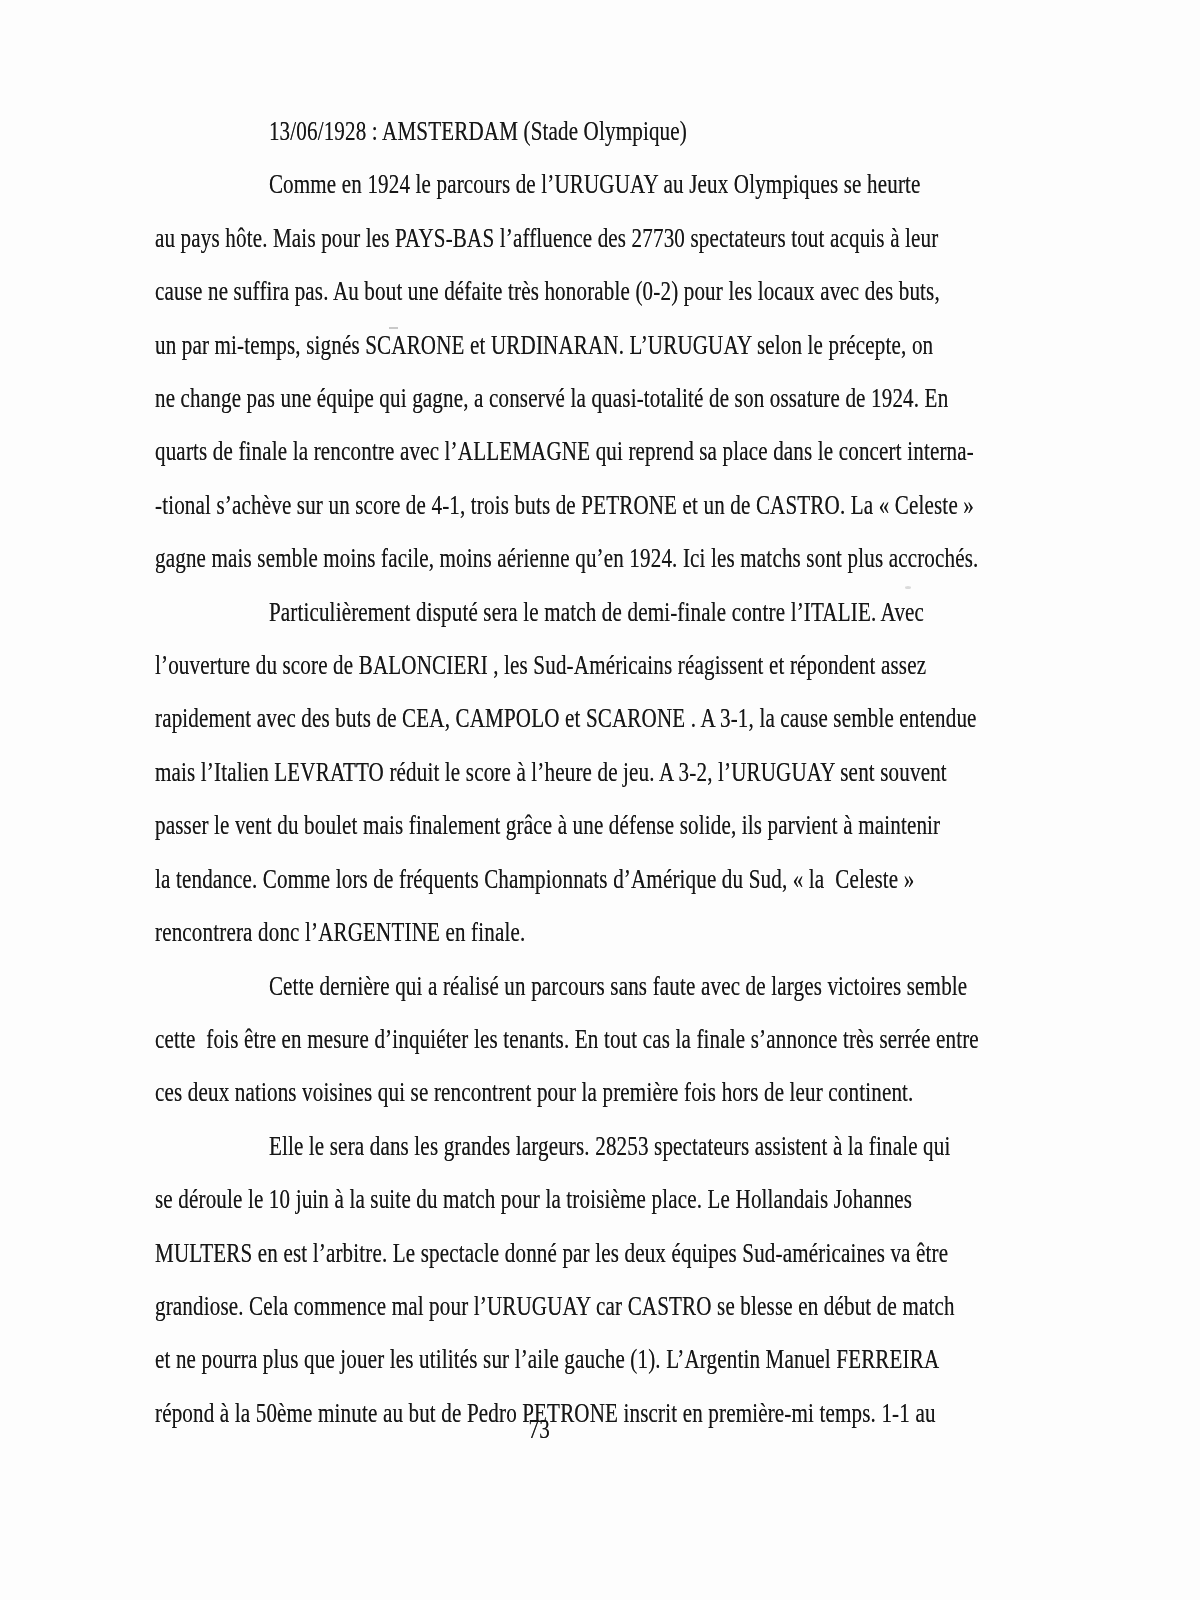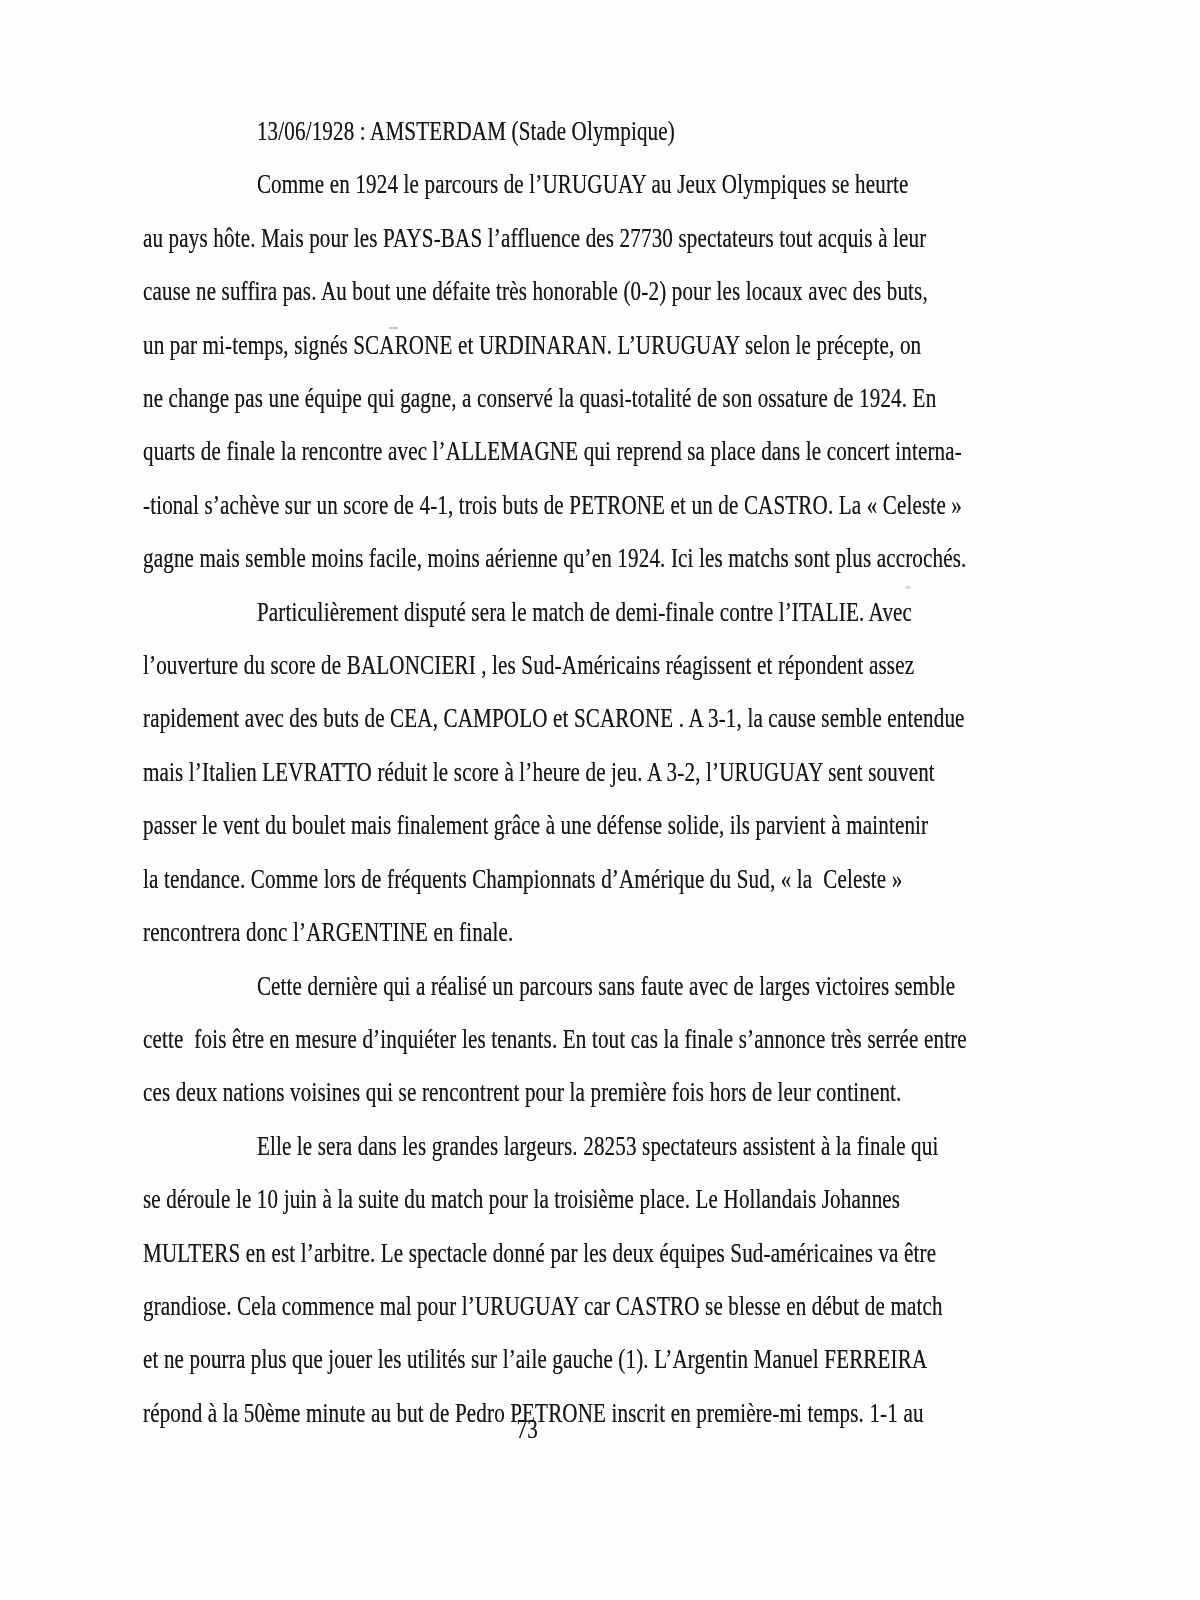--- a/index.html
+++ b/index.html
@@ -11,21 +11,21 @@
     position: relative;
     width: 1200px;
     height: 1600px;
     background: #fdfdfd;
     overflow: hidden;
     font-family: "Liberation Serif", "DejaVu Serif", serif;
     color: #161616;
   }
   .text-block {
     position: absolute;
-    left: 143px;
+    left: 155px;
     top: 105px;
     width: 1000px;
   }
   .line {
     font-size: 27px;
     line-height: 53.4px;
     white-space: pre;          
     letter-spacing: 0.2px;
     transform: scaleX(0.78);   
     transform-origin: 0 50%;

